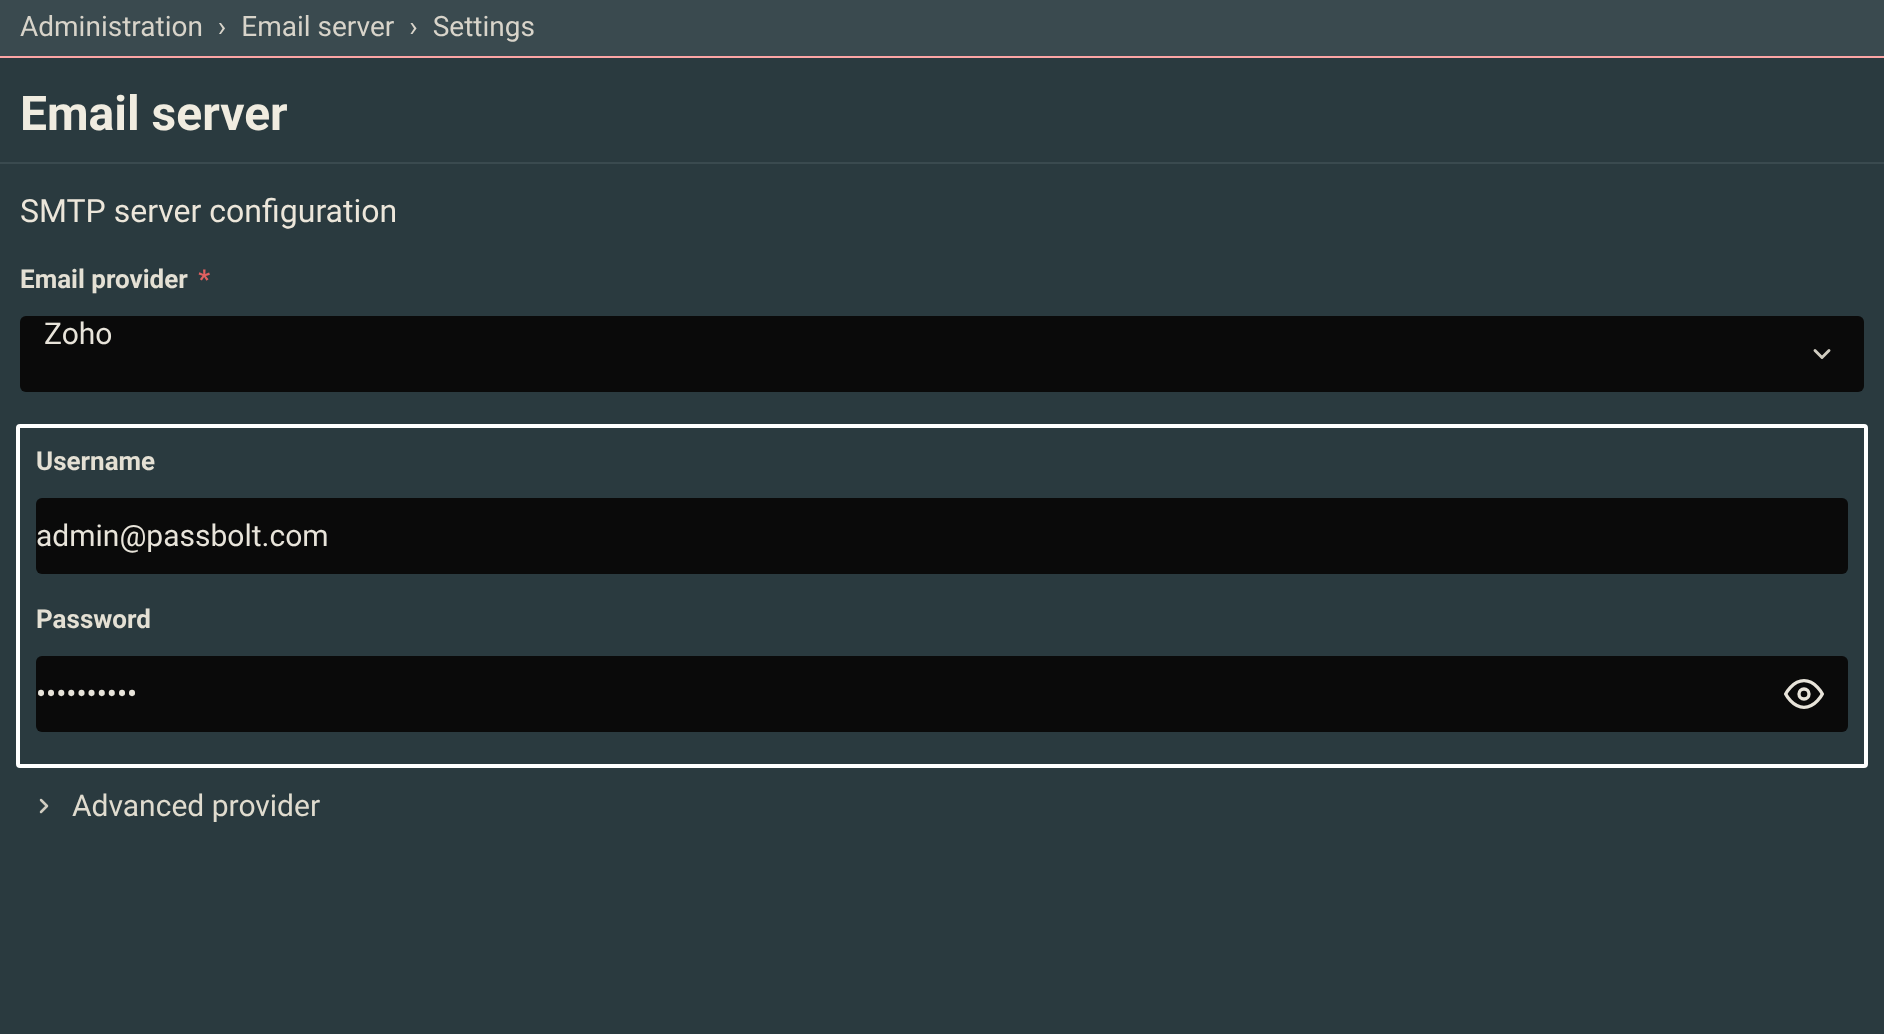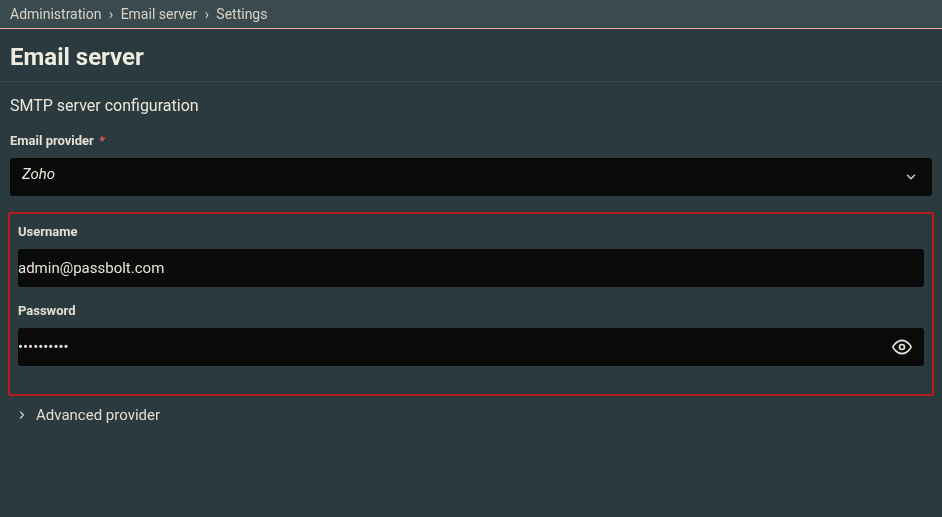--- a/index.html
+++ b/index.html
@@ -41,42 +41,40 @@
     display: block;
     margin-bottom: 10px;
   }
   .req { color: #e06060; margin-left: 2px; }
   .select-wrap {
     position: relative;
     background: #0a0a0a;
     border-radius: 3px;
     height: 38px;
     display: flex;
-    align-items: center;
     padding: 0 40px 6px 12px;
     cursor: pointer;
-    font-style: italic;
   }
   .select-wrap .chevron {
     position: absolute;
     right: 14px;
     top: 50%;
     transform: translateY(-50%);
   }
   .select-value { color: #e8e4da; font-size: 15px; }
   .highlight-box {
-    border: 2px solid #b91c1c;
+    border: 2px solid #ffffff;
     border-radius: 2px;
     padding: 10px 8px 12px 8px;
     margin-left: -2px;
     margin-right: -2px;
     margin-top: -4px;
   }
   .highlight-box .field { margin-bottom: 16px; }
-  .highlight-box .field:last-of-type { margin-bottom: 16px; }
+  .highlight-box .field:last-of-type { margin-bottom: 4px; }
   .text-input-wrap {
     position: relative;
     background: #0a0a0a;
     border-radius: 3px;
     height: 38px;
     display: flex;
     align-items: center;
     padding: 0 0;
   }
   .text-input {

